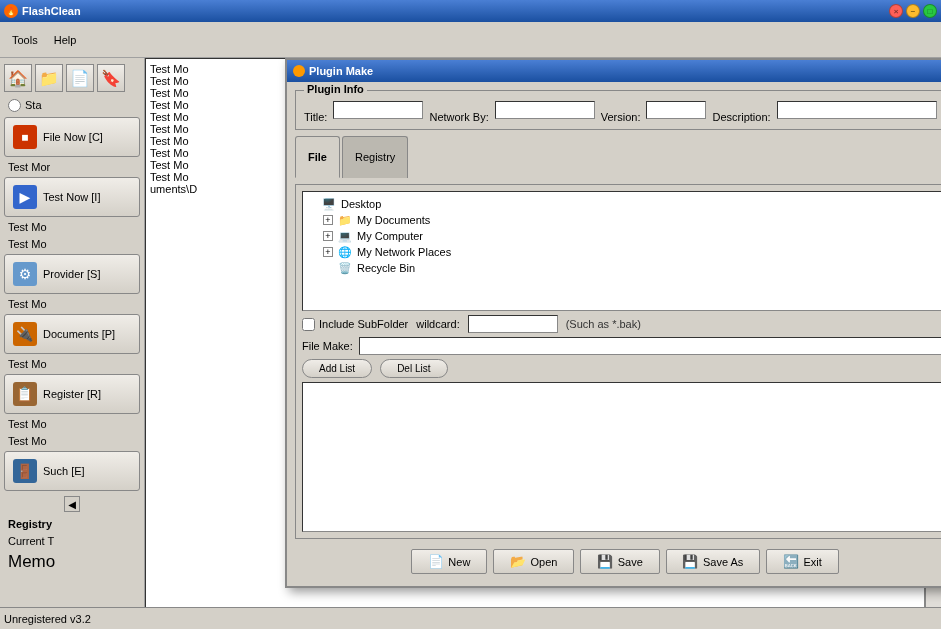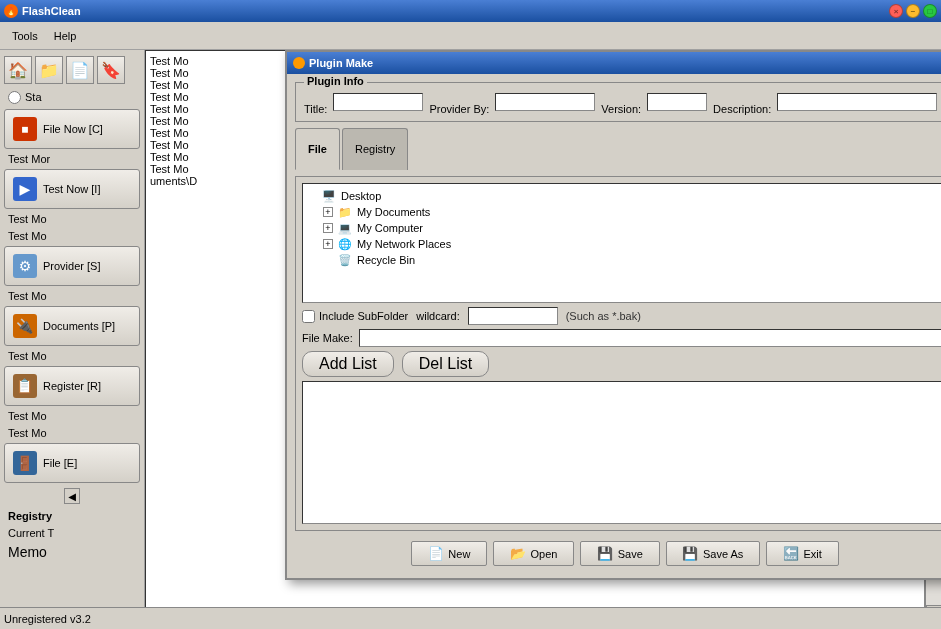--- a/index.html
+++ b/index.html
@@ -56,21 +56,21 @@
       font-size: 8px;
       color: rgba(0,0,0,0.5);
     }
     .title-btn.close { background: #ff5f57; }
     .title-btn.minimize { background: #febc2e; }
     .title-btn.maximize { background: #28c840; }
 
     
     .menu-bar {
       background: #d4d0c8;
-      height: 28px;
+      height: 36px;
       display: flex;
       align-items: center;
       padding: 0 4px;
       border-bottom: 1px solid #a0a0a0;
     }
     .menu-item {
       padding: 2px 8px;
       cursor: pointer;
       font-size: 11px;
     }
@@ -322,21 +322,21 @@
     
     .btn-row {
       display: flex;
       gap: 8px;
     }
     .action-btn {
       padding: 3px 16px;
       background: linear-gradient(to bottom, #f0ede8, #d4d0c8);
       border: 1px solid #888;
       cursor: pointer;
-      font-size: 16px;
+      font-size: 10px;
       border-radius: 10px;
     }
 
     
     .list-area {
       border: 1px inset #888;
       background: white;
       flex: 1;
       min-height: 80px;
       overflow-y: auto;
@@ -431,32 +431,32 @@
     <button class="sidebar-btn">
       <div class="sidebar-btn-icon" style="background:#996633;border-radius:3px;display:flex;align-items:center;justify-content:center;color:white;font-size:14px;">📋</div>
       <span>Register [R]</span>
     </button>
 
     <div style="font-size:11px;padding:1px 4px;">Test Mo</div>
     <div style="font-size:11px;padding:1px 4px;">Test Mo</div>
 
     <button class="sidebar-btn">
       <div class="sidebar-btn-icon" style="background:#336699;border-radius:3px;display:flex;align-items:center;justify-content:center;color:white;font-size:14px;">🚪</div>
-      <span>File [E]</span>
+      <span>Such [E]</span>
     </button>
 
     <div style="display:flex;justify-content:center;padding:2px;">
       <div style="width:16px;height:16px;background:#d4d0c8;border:1px solid #888;display:flex;align-items:center;justify-content:center;font-size:10px;cursor:pointer;">◀</div>
     </div>
 
     <div style="font-size:11px;padding:1px 4px;font-weight:bold;">Registry</div>
 
     <div style="font-size:11px;padding:1px 4px;">Current T</div>
 
-    <div style="font-size:14px;padding:1px 4px;">Memo</div>
+    <div style="font-size:17px;padding:1px 4px;">Memo</div>
 
   </div>
 
   <div class="content-area">
 
     <div style="position:absolute;top:0;left:0;right:16px;bottom:16px;background:white;border:1px inset #888;overflow:hidden;padding:4px;">
       <div style="font-size:11px;">Test Mo</div>
       <div style="font-size:11px;">Test Mo</div>
       <div style="font-size:11px;">Test Mo</div>
       <div style="font-size:11px;">Test Mo</div>
@@ -491,21 +491,21 @@
 
       </div>
 
       <div class="dialog-body">
 
         <div class="plugin-info-group">
           <span class="group-label">Plugin Info</span>
           <div class="plugin-info-row">
             <label>Title:</label>
             <input type="text" class="title-input" value="" style="">
-            <label>Provider By:</label>
+            <label>Network By:</label>
             <input type="text" class="provider-input" style="">
             <label>Version:</label>
             <input type="text" class="version-input" style="">
             <label>Description:</label>
             <input type="text" class="desc-input" style="">
           </div>
         </div>
 
         <div class="tab-bar">
           <div class="tab active">File</div>

